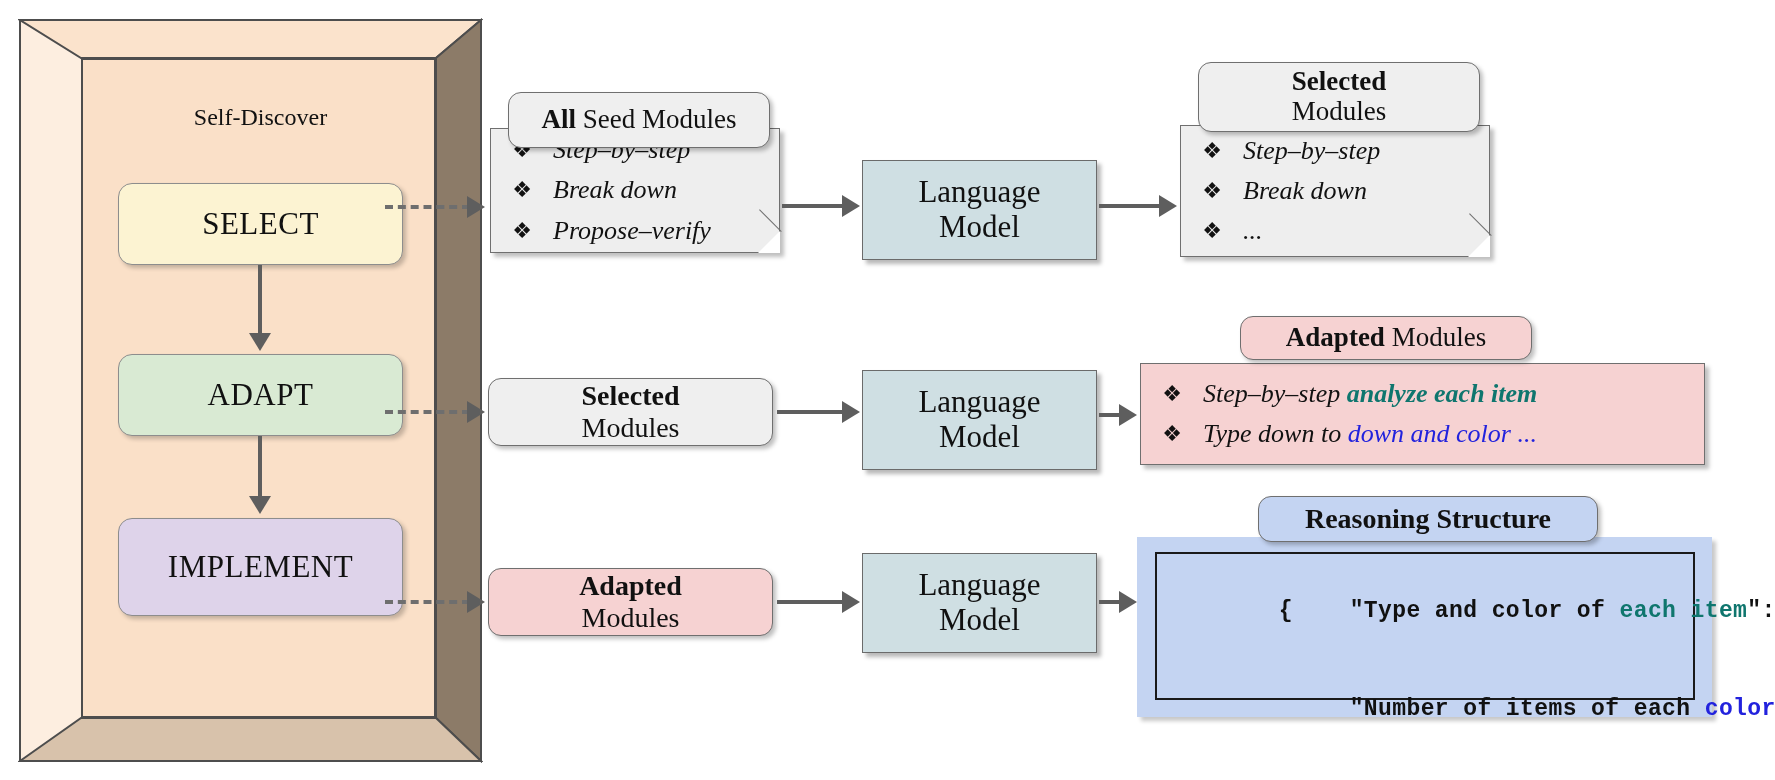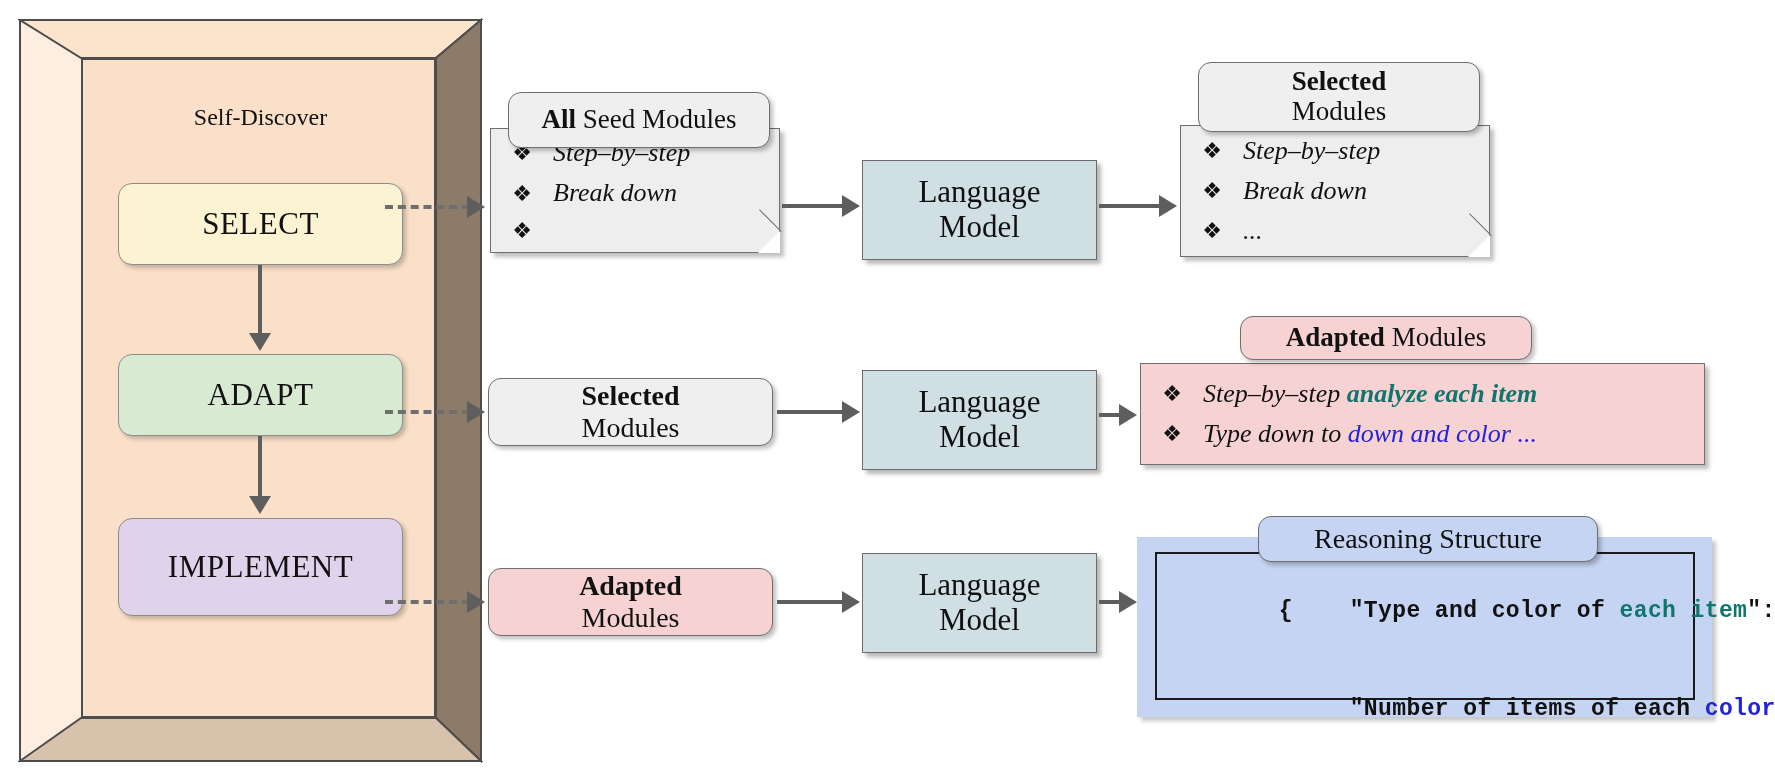--- a/index.html
+++ b/index.html
@@ -207,23 +207,23 @@
   .rs-inner {
     position: absolute;
     left: 18px; top: 15px;
     width: 540px; height: 148px;
     border: 2px solid #1a1a1a;
     background: #c4d4f2;
     box-sizing: border-box;
     padding: 8px 0 0 8px;
   }
   .tab-rs {
-    left: 1258px; top: 516px; width: 340px; height: 46px;
+    left: 1258px; top: 496px; width: 340px; height: 46px;
     background: #c4d4f2;
-    font-weight: normal;
+    font-weight: bold;
     font-size: 28px;
   }
   .code-line {
     font-family: "Liberation Mono", "DejaVu Sans Mono", monospace;
     font-size: 23px;
     font-weight: bold;
     color: #111;
     white-space: pre;
     line-height: 1.42;
     letter-spacing: 0.4px;
@@ -307,20 +307,21 @@
       <div class="bullet-row">
         <span class="bullet-mark">❖</span>
         <span class="bullet-text">Step–by–step</span>
       </div>
       <div class="bullet-row">
         <span class="bullet-mark">❖</span>
         <span class="bullet-text">Break down</span>
       </div>
       <div class="bullet-row">
         <span class="bullet-mark">❖</span>
+        <span class="bullet-text">Propose–verify</span>
       </div>
     </div>
     <div class="fold"></div>
     <div class="fold-line"></div>
   </div>
 
   <div class="hline" style="left:782px; top:204px; width:62px;"></div>
   <div class="arrow-r" style="left:842px; top:195px;"></div>
 
   <div class="lm-box lm1">

